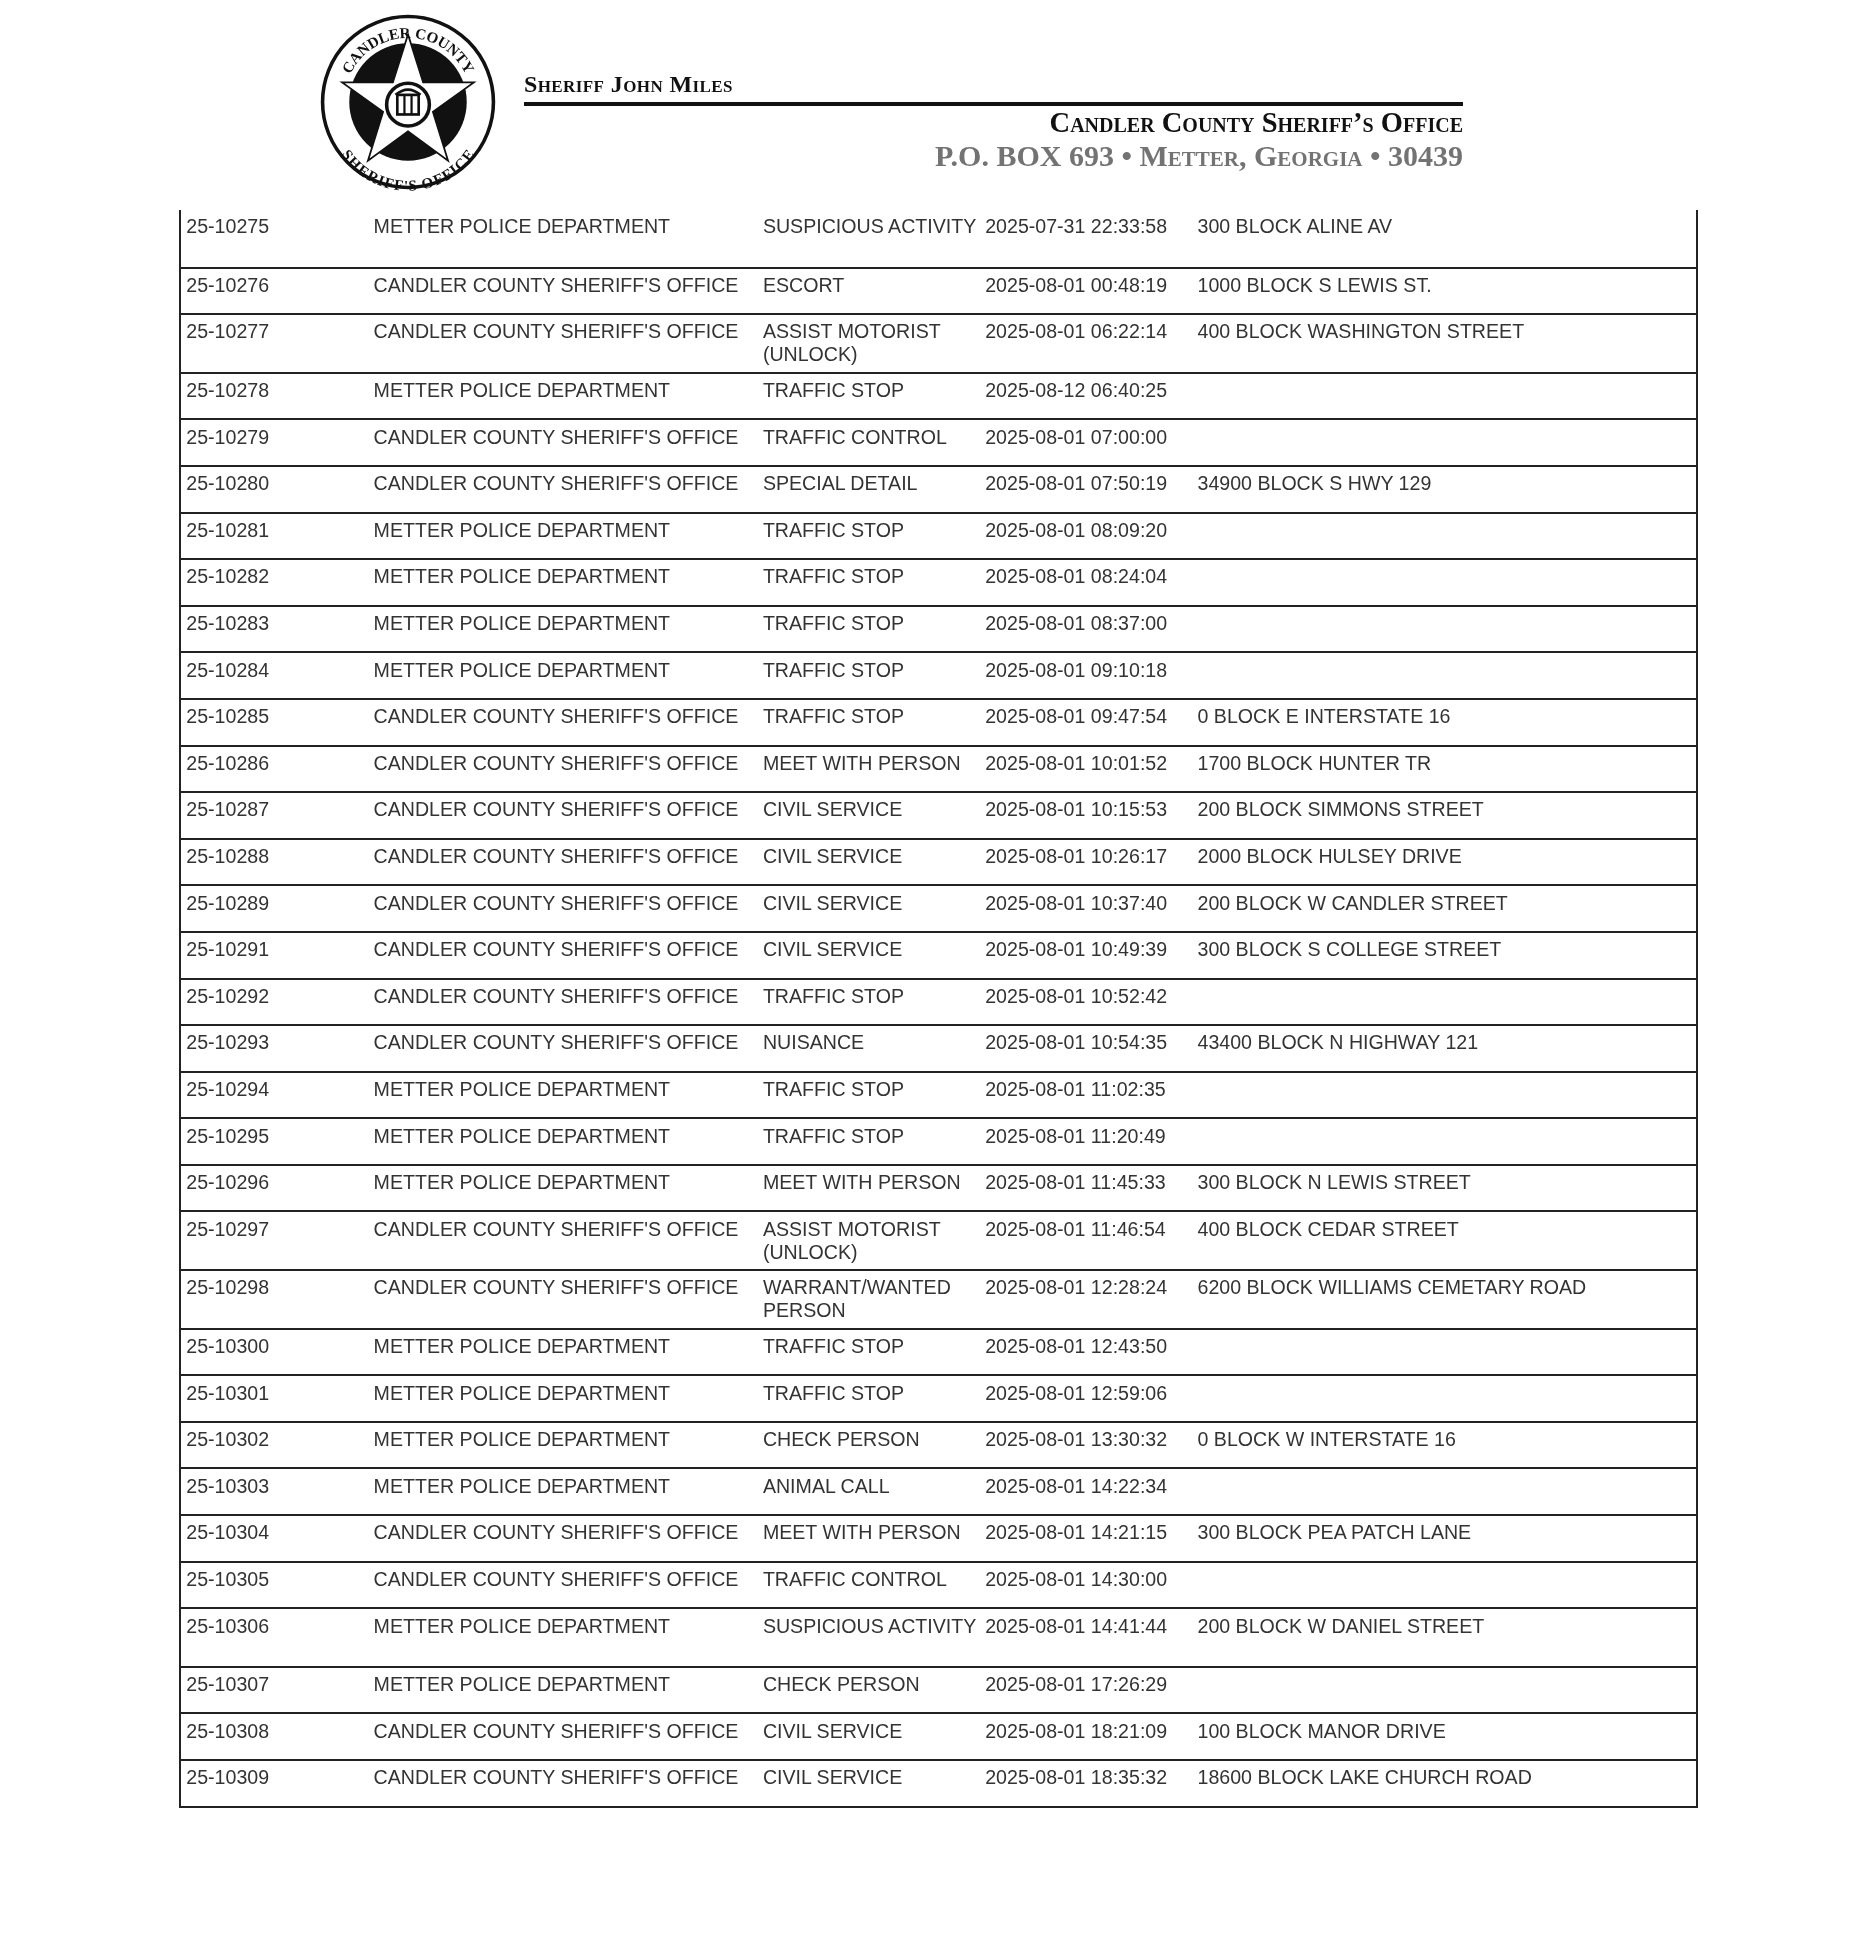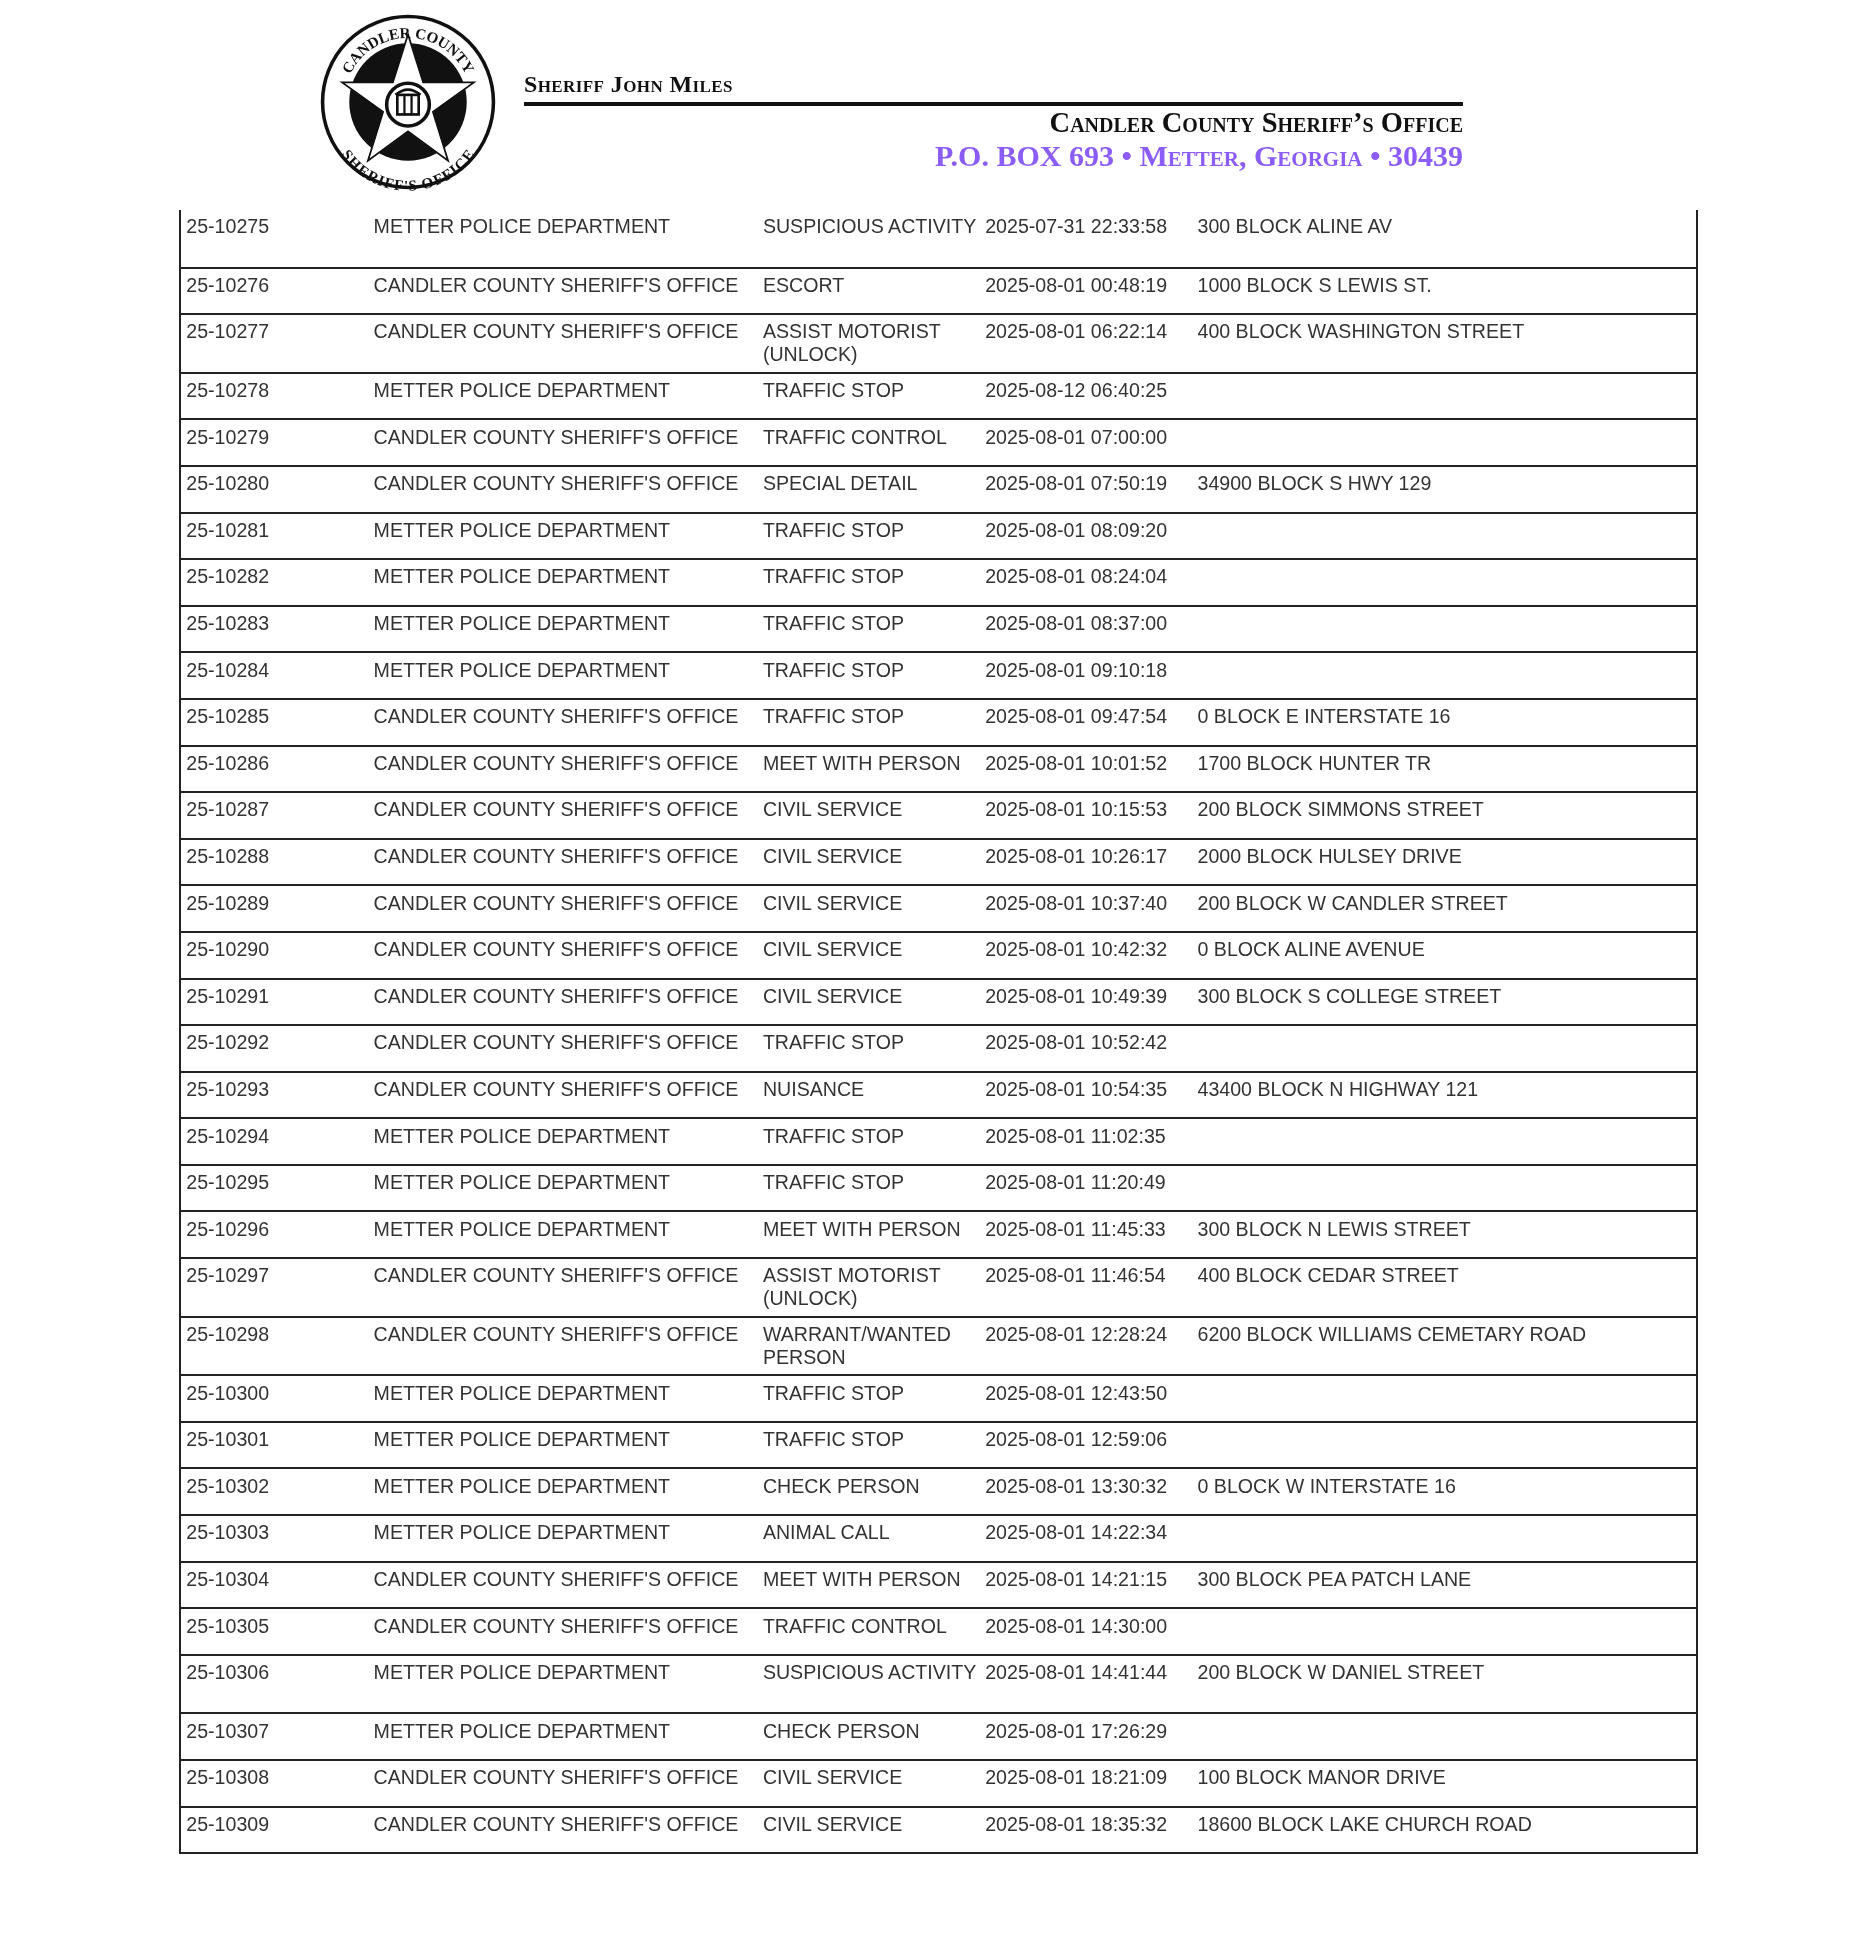--- a/index.html
+++ b/index.html
@@ -16,21 +16,21 @@
     }
     .rule { position: absolute; left: 524px; top: 102px; width: 939px; height: 3.6px; background: #111; }
     .office-name {
       position: absolute; right: 413px; top: 107px;
       font-family: "Liberation Serif", serif; font-weight: bold;
       font-size: 28.5px; font-variant: small-caps; color: #111; text-align: right; white-space: nowrap; margin-left: 28px;
     }
     .office-address {
       position: absolute; right: 413px; top: 139px;
       font-family: "Liberation Serif", serif; font-weight: bold;
-      font-size: 30px; font-variant: small-caps; color: #8b5cf6; text-align: left; white-space: nowrap;
+      font-size: 30px; font-variant: small-caps; color: #737373; text-align: left; white-space: nowrap;
     }
     .calls-table {
       position: absolute; left: 179px; top: 210px; width: 1519px;
       border-collapse: collapse;
       border-left: 2.7px solid #222; border-right: 2.7px solid #222; border-bottom: 2.7px solid #222;
     }
     .calls-table td {
       vertical-align: top; font-size: 19.6px; line-height: 23px;
       padding: 5.3px 0 5.3px 5.3px; border-top: 2.7px solid #222; color: #333;
     }
@@ -175,27 +175,20 @@
         <td class="c-loc">2000 BLOCK HULSEY DRIVE</td>
       </tr>
       <tr class="row-single">
         <td class="c-id">25-10289</td>
         <td class="c-agency">CANDLER COUNTY SHERIFF'S OFFICE</td>
         <td class="c-type">CIVIL SERVICE</td>
         <td class="c-time">2025-08-01 10:37:40</td>
         <td class="c-loc">200 BLOCK W CANDLER STREET</td>
       </tr>
       <tr class="row-single">
-        <td class="c-id">25-10290</td>
-        <td class="c-agency">CANDLER COUNTY SHERIFF'S OFFICE</td>
-        <td class="c-type">CIVIL SERVICE</td>
-        <td class="c-time">2025-08-01 10:42:32</td>
-        <td class="c-loc">0 BLOCK ALINE AVENUE</td>
-      </tr>
-      <tr class="row-single">
         <td class="c-id">25-10291</td>
         <td class="c-agency">CANDLER COUNTY SHERIFF'S OFFICE</td>
         <td class="c-type">CIVIL SERVICE</td>
         <td class="c-time">2025-08-01 10:49:39</td>
         <td class="c-loc">300 BLOCK S COLLEGE STREET</td>
       </tr>
       <tr class="row-single">
         <td class="c-id">25-10292</td>
         <td class="c-agency">CANDLER COUNTY SHERIFF'S OFFICE</td>
         <td class="c-type">TRAFFIC STOP</td>

